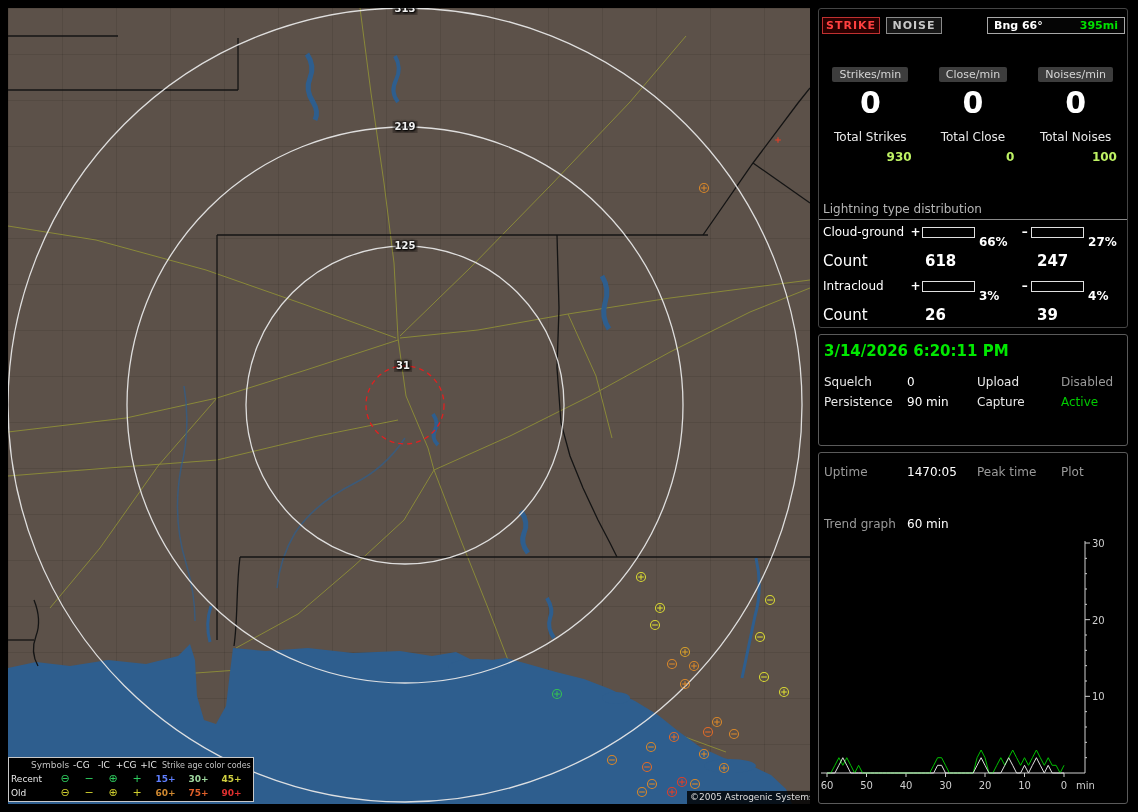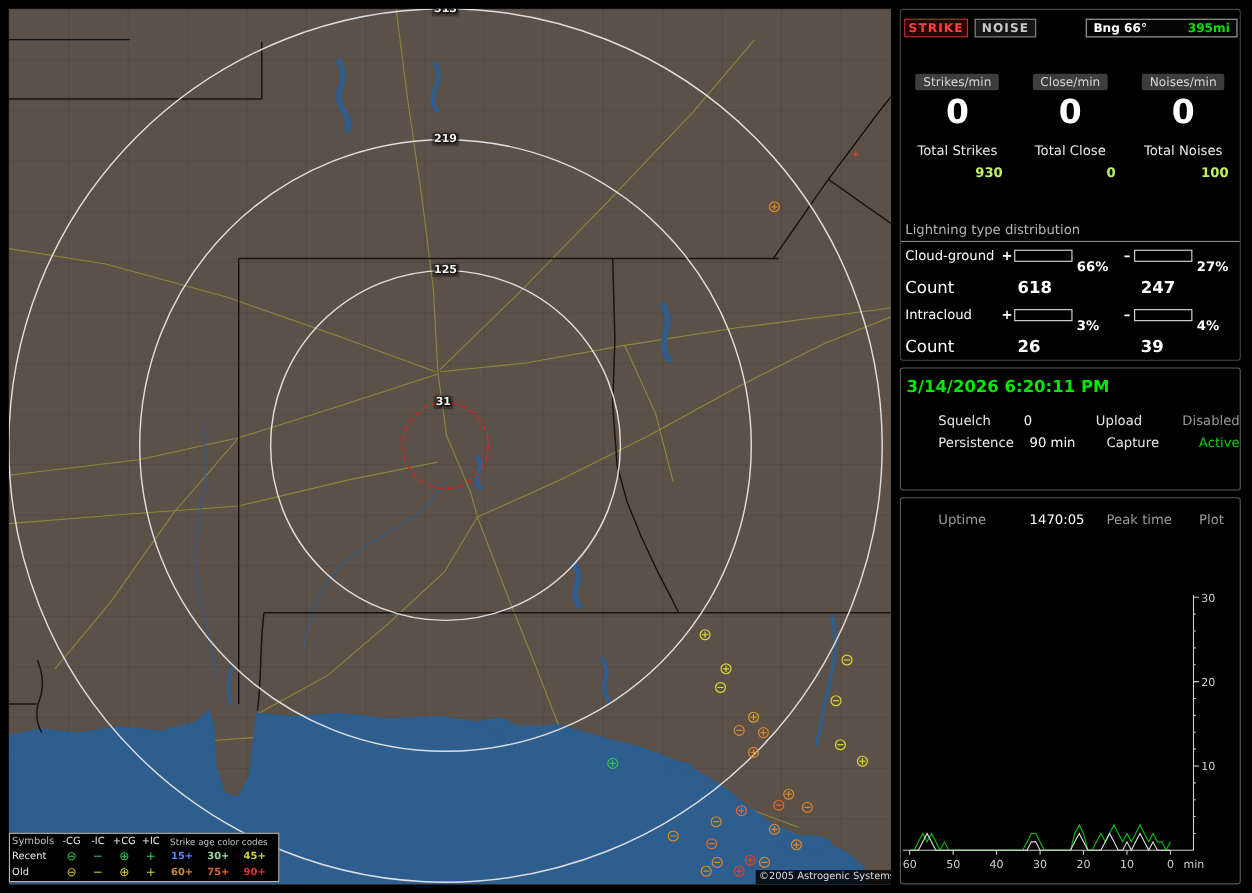--- a/index.html
+++ b/index.html
@@ -54,21 +54,21 @@
   .bar .fill{height:100%;width:0;}
   .pct{width:44px;font-weight:bold;padding-left:4px;box-sizing:border-box;margin-top:20px;}
   .count-row{position:absolute;left:0;width:100%;display:flex;font-size:15px;color:#fff;}
   .count-row .clabel{width:106px;padding-left:4px;box-sizing:border-box;}
   .count-row .cv1{width:112px;font-weight:bold;}
   .count-row .cv2{font-weight:bold;}
 
   .timestamp{position:absolute;top:7px;left:5px;font-size:15px;font-weight:bold;color:#00e800;}
   .srow{position:absolute;left:0;width:100%;display:flex;font-size:12px;}
   .sr0{top:40px}.sr1{top:60px}.sr2{top:80px}
-  .c1{width:88px;padding-left:5px;box-sizing:border-box;color:#e8e8e8;margin-left:29px;}
+  .c1{width:88px;padding-left:5px;box-sizing:border-box;color:#e8e8e8;}
   .c2{width:70px;color:#fff;}
   .c3{width:84px;color:#e8e8e8;}
   .c4{color:#fff;}
   .lbl{color:#9a9a9a !important;}
   .val{color:#fff;}
   .strow{position:absolute;left:0;width:100%;display:flex;font-size:12px;}
   .str0{top:12px}.str1{top:34px}.str2{top:64px}
   .trend-svg{position:absolute;left:0;top:82px;}
 </style>
 </head>
@@ -276,21 +276,21 @@
         </g>
     </svg>
 
     <div class="ring-label" style="left:397px;top:-5px">313</div>
     <div class="ring-label" style="left:397px;top:113px">219</div>
     <div class="ring-label" style="left:397px;top:232px">125</div>
     <div class="ring-label" style="left:395px;top:352px">31</div>
 
     <div class="legend" id="legend">
         <div class="legend-row">
-          <span class="lg-hdr" style="width: 44px;">Symbols</span>
+          <span class="lg-hdr" style="width: 44px; margin-left: 20px;">Symbols</span>
           <span class="lg-col" style="width: 24px;">-CG</span>
           <span class="lg-col" style="width: 24px;">-IC</span>
           <span class="lg-col" style="width: 24px;">+CG</span>
           <span class="lg-col" style="width: 24px;">+IC</span>
           <span class="lg-age-hdr" style="width: 100px;">Strike age color codes</span>
         </div>
         <div class="legend-row">
           <span class="lg-lab" style="width: 44px;">Recent</span>
           <span class="lg-sym" style="width: 24px; color: rgb(46, 204, 94);">⊖</span>
           <span class="lg-sym" style="width: 24px; color: rgb(46, 204, 94);">−</span>
@@ -394,20 +394,24 @@
         <span class="c4" style="color: rgb(0, 204, 0);">Active</span>
       </div>
     </div>
 
     <div class="panel panel-stats">
       <div class="strow str0">
         <span class="c1 lbl">Uptime</span>
         <span class="c2 val">1470:05</span>
         <span class="c3 lbl">Peak time</span>
         <span class="c4 lbl">Plot</span>
+      </div>
+      <div class="strow str2">
+        <span class="c1 lbl">Trend graph</span>
+        <span class="c2 val">60 min</span>
       </div>
       <svg class="trend-svg" id="trend-svg" width="310" height="268" viewBox="0 0 310 268">
           <line x1="2" y1="238" x2="266" y2="238" stroke="#cfcfcf"></line>
           <line x1="266" y1="6" x2="266" y2="238" stroke="#cfcfcf"></line>
           <line x1="8" y1="238" x2="8" y2="242" stroke="#cfcfcf"></line>
           <text x="8" y="254" text-anchor="middle" fill="#cfcfcf" font-size="10">60</text>
           <line x1="47.5" y1="238" x2="47.5" y2="242" stroke="#cfcfcf"></line>
           <text x="47.5" y="254" text-anchor="middle" fill="#cfcfcf" font-size="10">50</text>
           <line x1="87" y1="238" x2="87" y2="242" stroke="#cfcfcf"></line>
           <text x="87" y="254" text-anchor="middle" fill="#cfcfcf" font-size="10">40</text>

